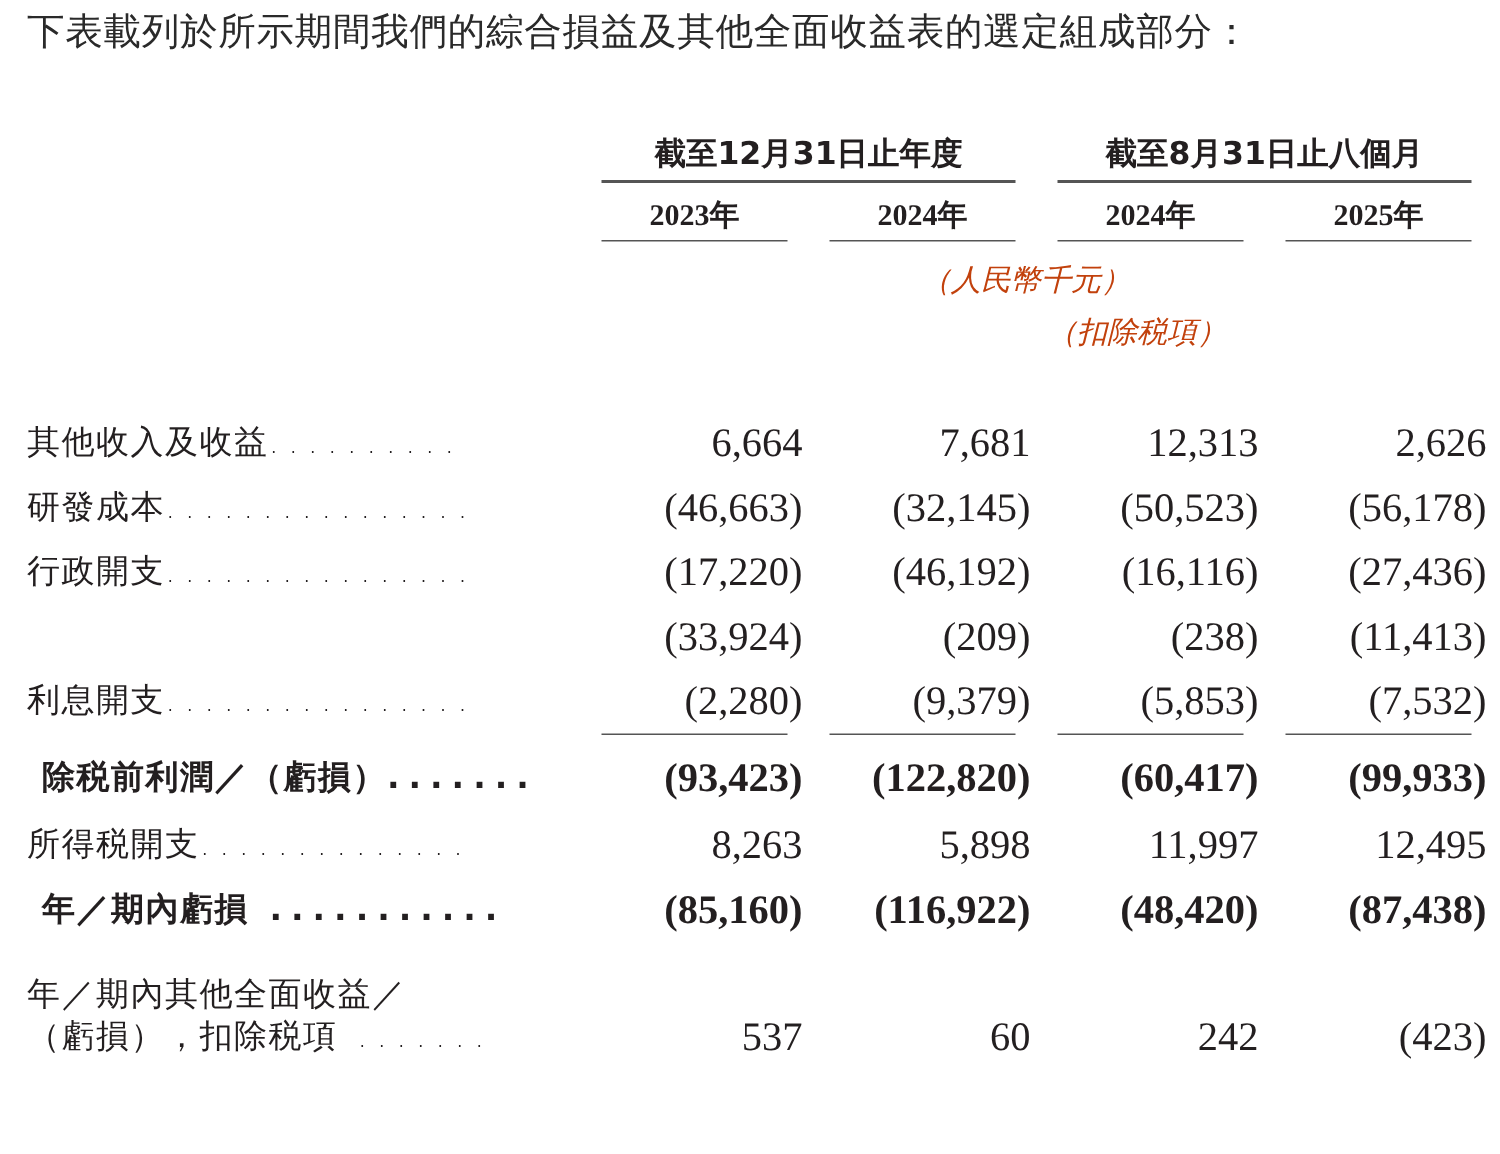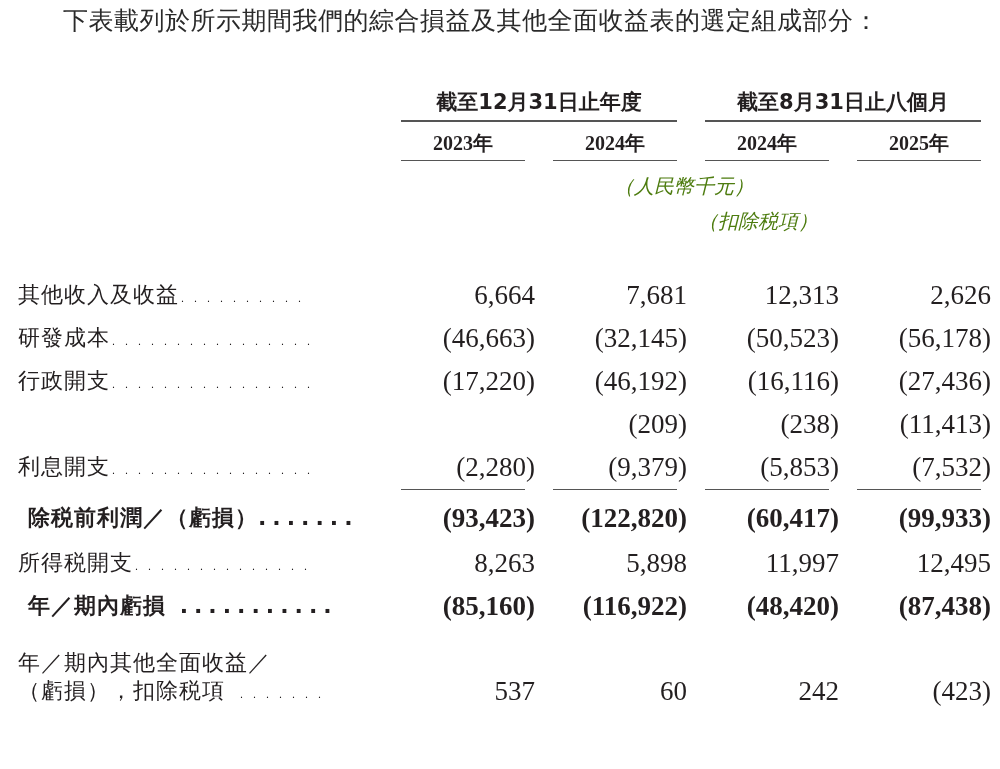--- a/index.html
+++ b/index.html
@@ -1,26 +1,26 @@
 <!DOCTYPE html>
 <html><head>
 <meta charset="utf-8">
 <style>
   html, body { margin:0; padding:0; background:#ffffff; }
   body { width:1000px; height:769px; position:relative; overflow:hidden;
          font-family:"DejaVu Serif","Liberation Serif",serif; color:#231f20; }
   .intro { position:absolute; left:18px; top:4px; font-size:25px; letter-spacing:0.5px;
-           font-family:"DejaVu Sans","Liberation Sans",sans-serif; font-weight:300; color:#2a2a2a;margin-left:45px; }
+           font-family:"DejaVu Sans","Liberation Sans",sans-serif; font-weight:300; color:#2a2a2a; }
   .grp { position:absolute; top:88px; height:32px; font-size:21px; font-weight:bold; text-align:center;
          border-bottom:2.5px solid #555; font-family:"DejaVu Sans","Liberation Sans",sans-serif; }
   .grp1 { left:401px; width:276px; }
   .grp2 { left:705px; width:276px; }
   .yr { position:absolute; top:130px; height:30px; width:124px; font-size:20px; font-weight:bold; text-align:center;
         border-bottom:1.5px solid #555; font-family:"Liberation Serif","DejaVu Serif",serif; }
-  .unit { position:absolute; font-style:italic; font-size:20px; color:#4d7c0f;
+  .unit { position:absolute; font-style:italic; font-size:20px; color:#c2410c;
           font-family:"DejaVu Sans","Liberation Sans",sans-serif; font-weight:300; }
   .row { position:absolute; left:0; width:1000px; height:40px; }
   .lbl { position:absolute; left:18px; font-size:22px; white-space:nowrap; letter-spacing:1px;
          font-family:"DejaVu Sans","Liberation Sans",sans-serif; font-weight:300; }
   .lbl.bold { font-weight:bold;padding-left:10px; }
   .lbl .dots { letter-spacing:6px; }
   .val { position:absolute; width:140px; text-align:right; font-size:27px;
          font-family:"Liberation Serif","DejaVu Serif",serif; }
   .val.bold { font-weight:bold; }
   .c1 { left:395px; } .c2 { left:547px; } .c3 { left:699px; } .c4 { left:851px; }
@@ -58,20 +58,21 @@
       <div class="val c4">(56,178)</div>
     </div>
     <div class="row" style="top: 366px;">
       <div class="lbl"><span>行政開支</span><span class="dots">................</span></div>
       <div class="val c1">(17,220)</div>
       <div class="val c2">(46,192)</div>
       <div class="val c3">(16,116)</div>
       <div class="val c4">(27,436)</div>
     </div>
     <div class="row" style="top: 409px;">
+      <div class="val c1">(33,924)</div>
       <div class="val c2">(209)</div>
       <div class="val c3">(238)</div>
       <div class="val c4">(11,413)</div>
     </div>
     <div class="row" style="top: 452px;">
       <div class="lbl"><span>利息開支</span><span class="dots">................</span></div>
       <div class="val c1">(2,280)</div>
       <div class="val c2">(9,379)</div>
       <div class="val c3">(5,853)</div>
       <div class="val c4">(7,532)</div>

